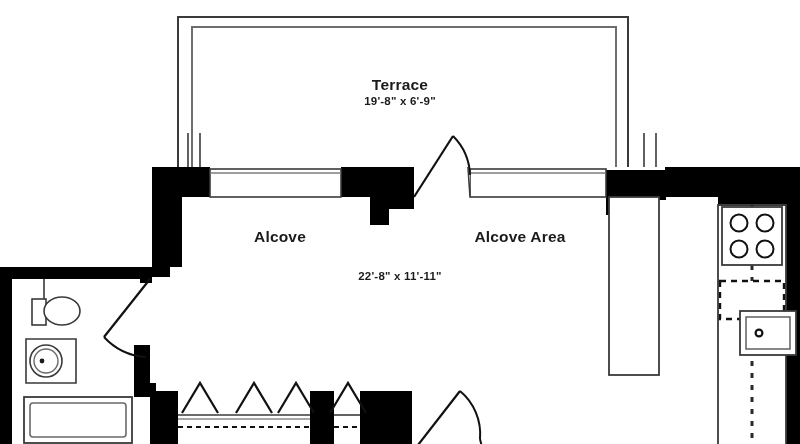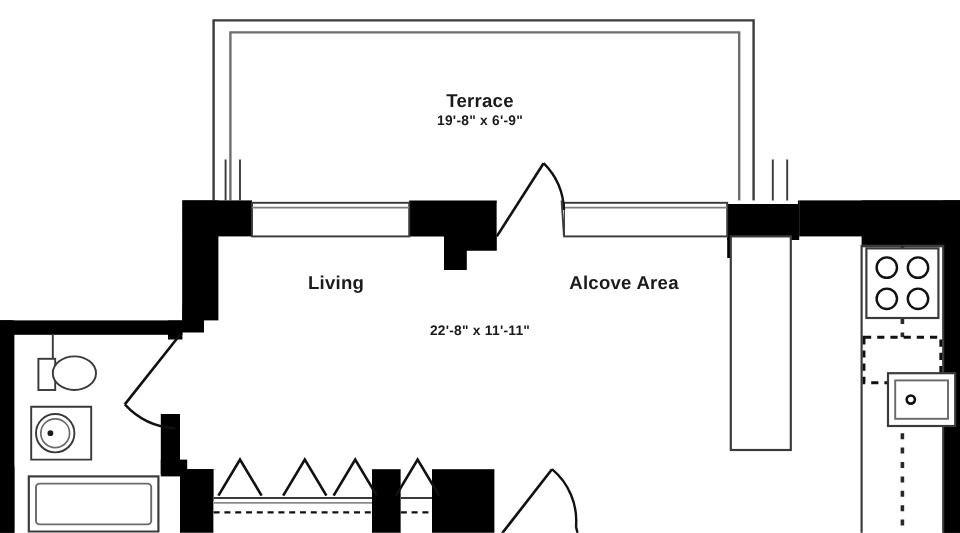--- a/index.html
+++ b/index.html
@@ -251,21 +251,21 @@
     </g>
 
   </svg>
 
   <div class="room-label" id="label-terrace">
     <div class="room-name">Terrace</div>
     <div class="room-dims">19'-8" x 6'-9"</div>
   </div>
 
   <div class="room-label" id="label-alcove">
-    <div class="room-name">Living</div>
+    <div class="room-name">Alcove</div>
   </div>
 
   <div class="room-label" id="label-living">
     <div class="room-name">Alcove Area</div>
   </div>
 
   <div class="room-label" id="label-living-dims">
     <div class="room-dims">22'-8" x 11'-11"</div>
   </div>
 

